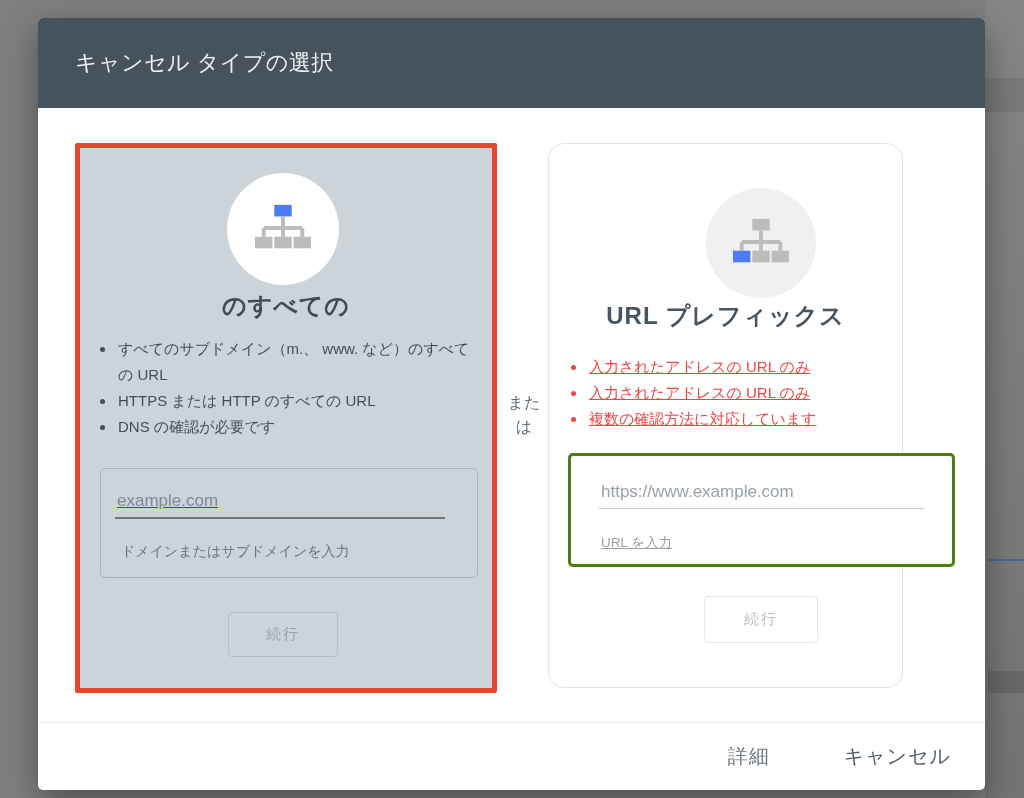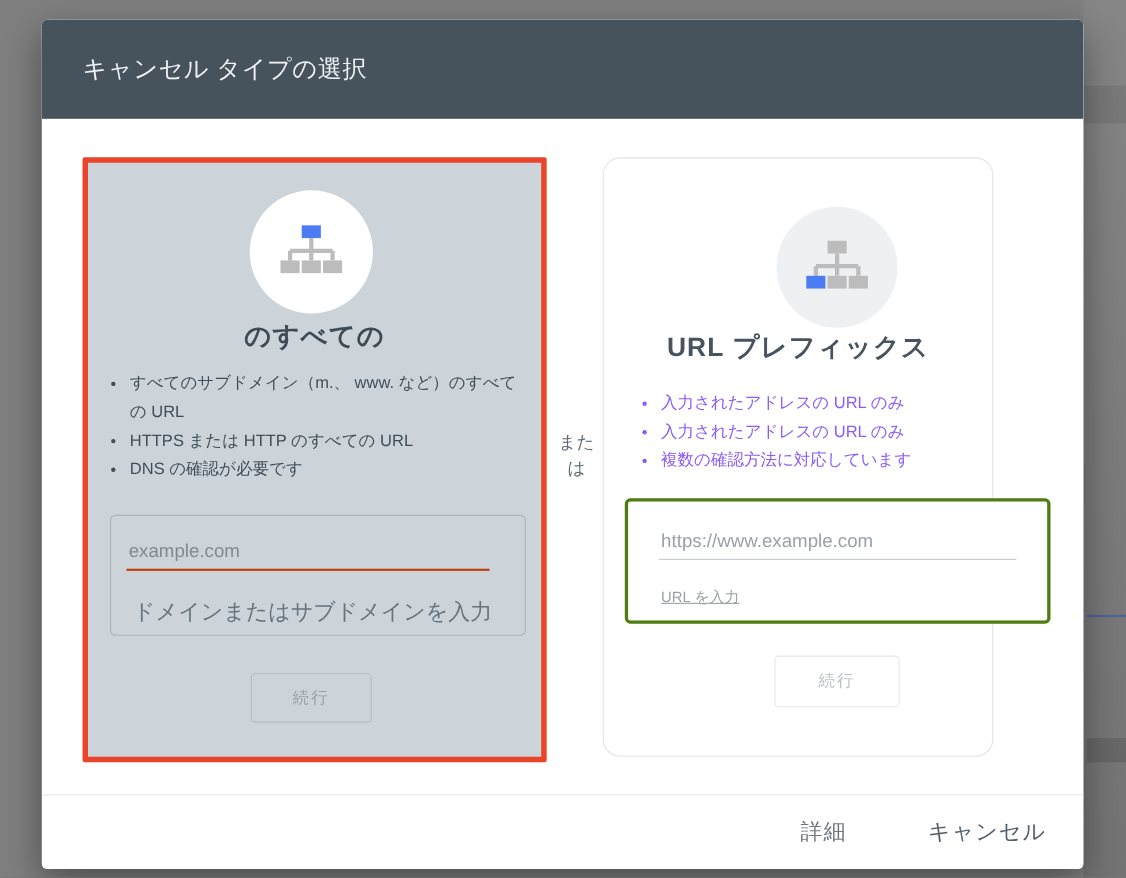--- a/index.html
+++ b/index.html
@@ -28,34 +28,34 @@
   .icon-circle{position:absolute;border-radius:50%;display:flex;align-items:center;justify-content:center;}
   .card-domain .icon-circle{left:147px;top:25px;width:112px;height:112px;background:#ffffff;}
   .card-url .icon-circle{left:157px;top:44px;width:110px;height:110px;background:#eff0f2;}
 
   .card-title{position:absolute;left:0;width:100%;text-align:center;font-size:24px;font-weight:700;letter-spacing:1px;}
   .card-domain .card-title{top:142px;color:#3e4b55;}
   .card-url .card-title{top:156px;color:#47545f;}
 
   .bullets{position:absolute;margin:0;padding:0 14px 0 34px;font-size:15px;line-height:26px;}
   .card-domain .bullets{top:188px;left:2px;right:2px;color:#414e58;}
-  .card-url .bullets{top:210px;left:16px;right:4px;color:#8b5cf6;}
+  .card-url .bullets{top:210px;left:4px;right:4px;color:#ef4444;text-decoration:underline;}
   .bullets li{margin:0;padding-left:2px;}
 
   .input-box{position:absolute;border-radius:5px;}
   .card-domain .input-box{left:20px;top:320px;width:378px;height:110px;border:1px solid #a9b3ba;}
   .card-url .input-box{left:19px;top:309px;width:387px;height:114px;border:3px solid #4d7c0f;background:#fff;}
 
   .field{position:absolute;background:transparent;border:none;outline:none;font-size:17px;padding:0 0 6px 2px;}
-  .card-domain .field{left:14px;top:22px;width:330px;border-bottom:2px solid #c2410c;color:#a21caf;}
+  .card-domain .field{left:14px;top:22px;width:330px;border-bottom:2px solid #737373;color:#1d4ed8;text-decoration:underline;}
   .card-domain .field::placeholder{color:#82898f;opacity:1;}
   .card-url .field{left:28px;top:26px;width:325px;border-bottom:1px solid #c6c9cc;color:#3c4043;}
   .card-url .field::placeholder{color:#9aa0a6;opacity:1;}
 
-  .helper{position:absolute;font-size:20px;}
+  .helper{position:absolute;font-size:14px;}
   .card-domain .helper{left:20px;top:74px;color:#66737d;}
   .card-url .helper{left:30px;top:78px;color:#9aa0a6;font-size:13.5px;text-decoration:underline;}
 
   .continue-btn{position:absolute;border-radius:4px;font-size:15px;letter-spacing:2px;cursor:default;}
   .card-domain .continue-btn{left:148px;top:464px;width:110px;height:45px;background:transparent;
     border:1px solid #b4bdc3;color:#98a2aa;}
   .card-url .continue-btn{left:155px;top:452px;width:114px;height:47px;background:#ffffff;
     border:1px solid #e4e6e8;color:#bcc0c4;}
 
   .or-separator{position:absolute;left:465px;top:373px;width:42px;color:#5f6b76;font-size:16px;

